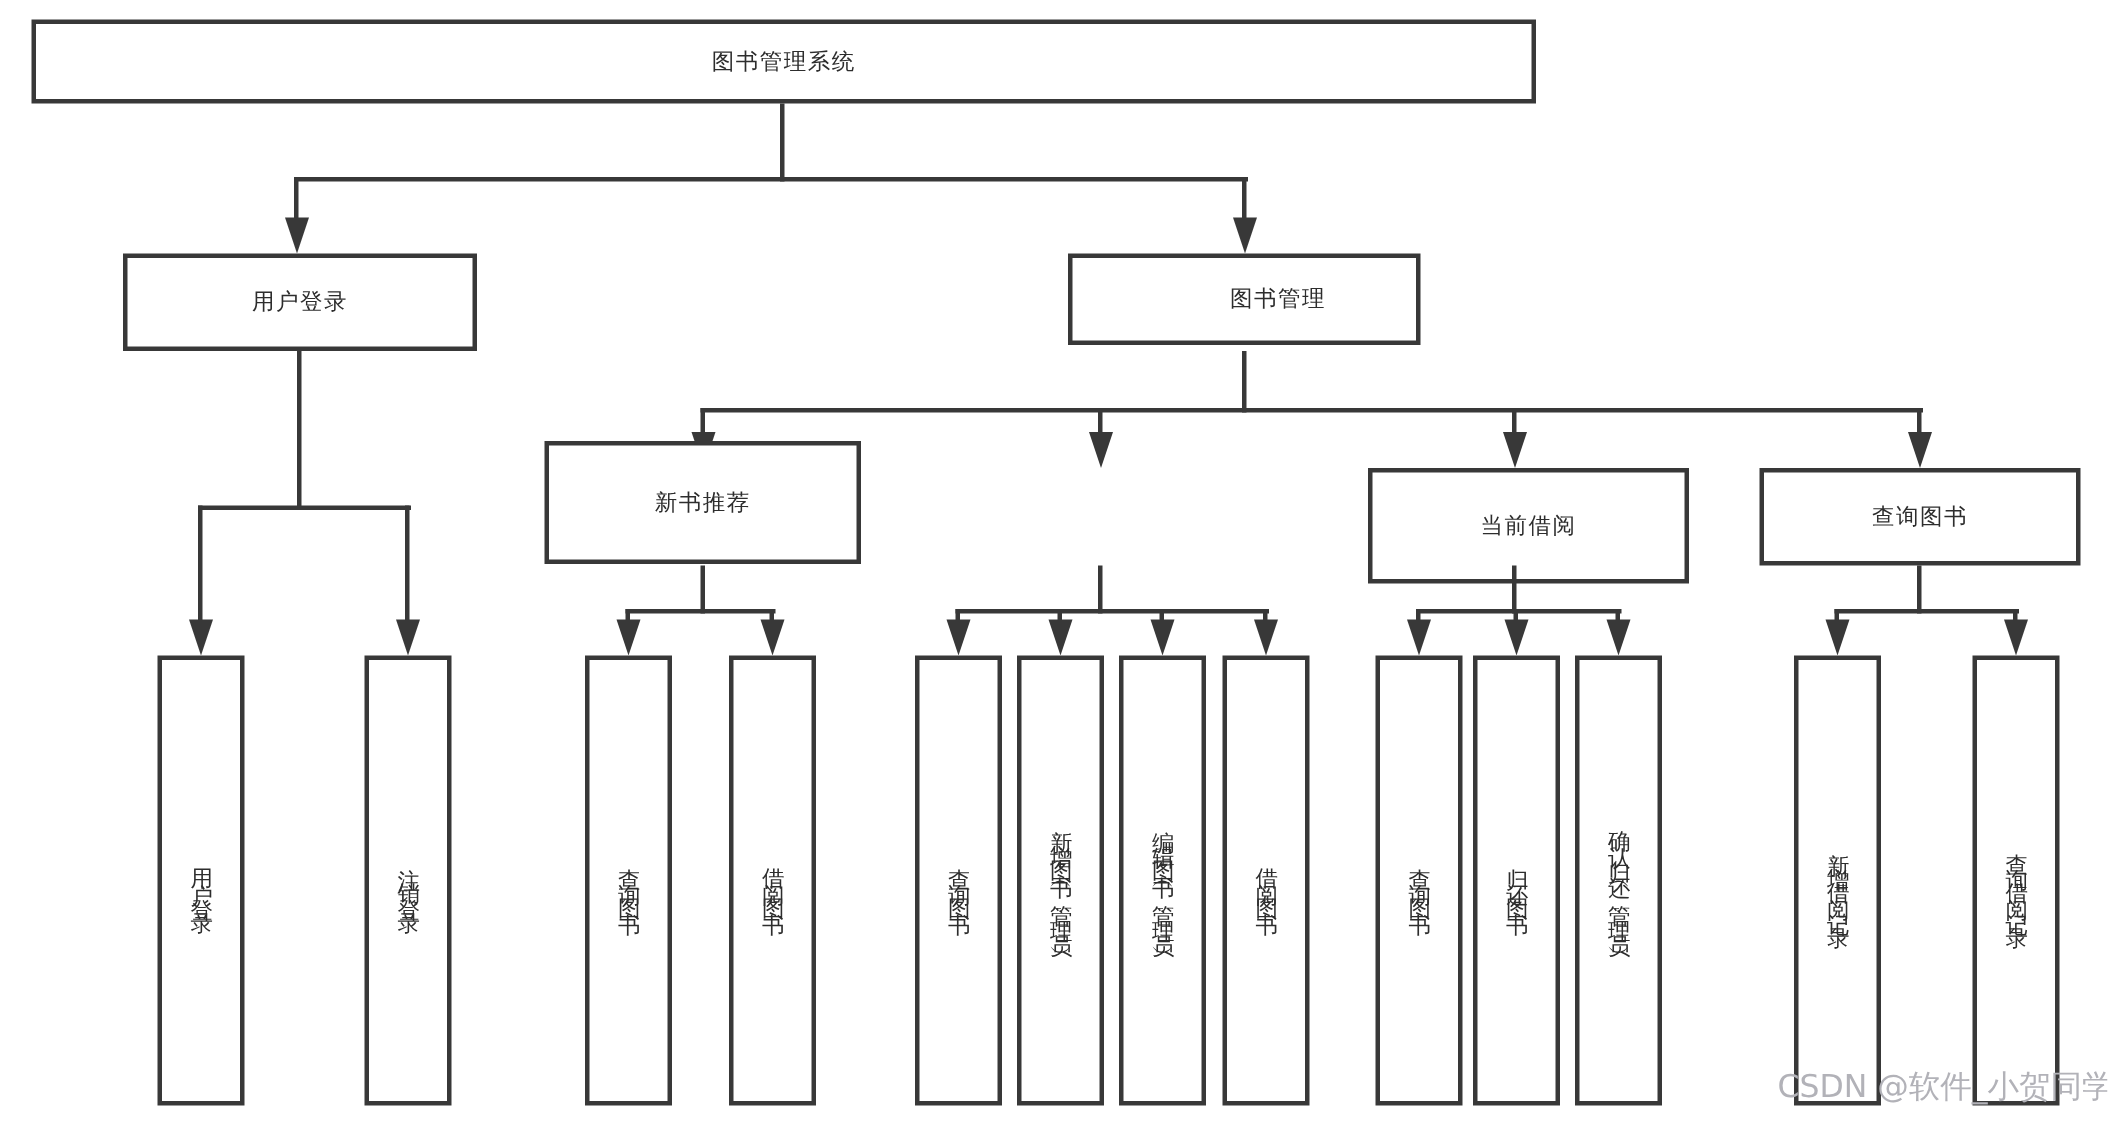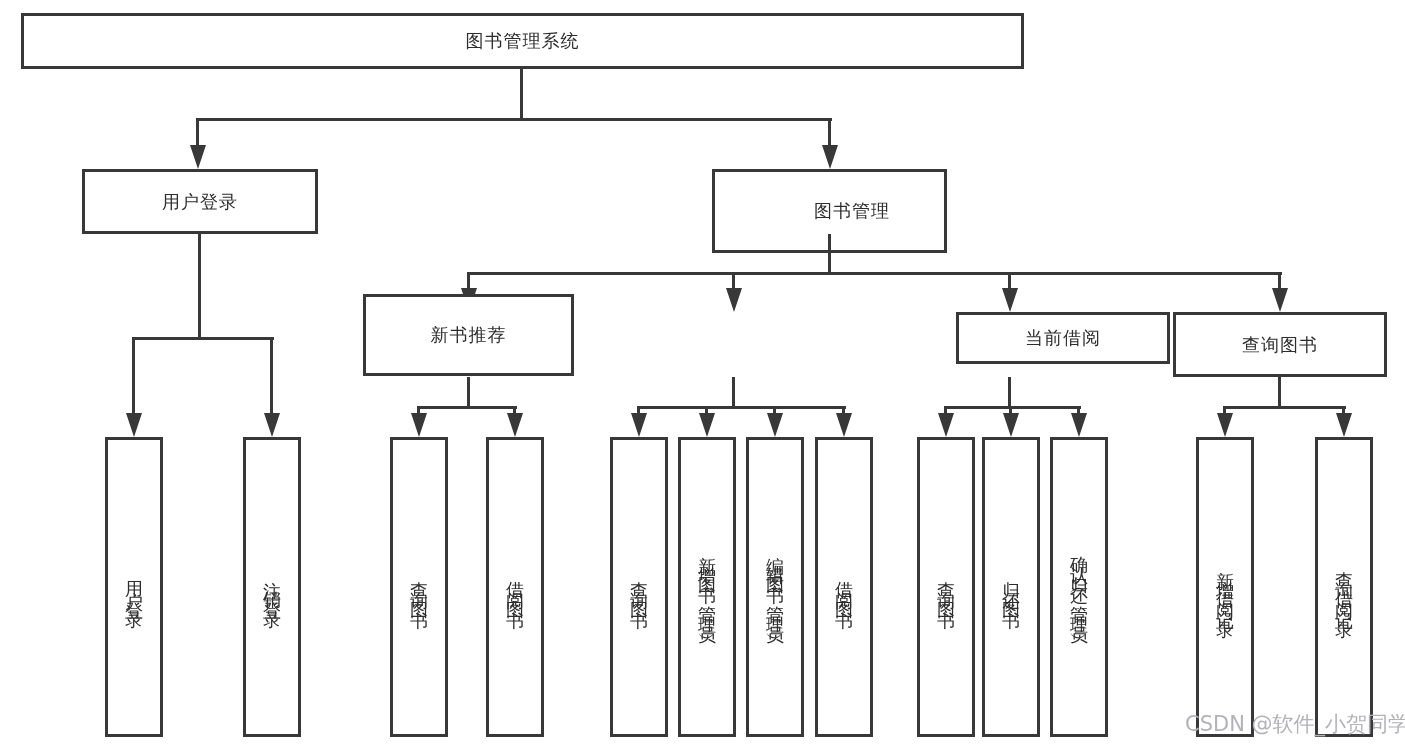--- a/index.html
+++ b/index.html
@@ -18,21 +18,21 @@
     color:var(--text);
   }
   .box{
     position:absolute;
     box-sizing:border-box;
     border:3px solid var(--line);
     background:var(--bg);
     display:flex;
     align-items:center;
     justify-content:center;
-    font-size:18px;
+    font-size:15px;
     letter-spacing:1px;
     color:var(--text);
   }
   .box.vert span{
     writing-mode:vertical-rl;
     text-orientation:mixed;
     letter-spacing:10px;
     line-height:1;
   }
   .vl{position:absolute;width:3px;background:var(--line);}
@@ -65,21 +65,21 @@
   <div class="vl" style="left:520px;top:69px;height:52px;"></div>
   <div class="hl" style="left:196px;top:118px;width:636px;"></div>
   <div class="vl" style="left:196px;top:118px;height:32px;"></div>
   <div class="arrow" style="left:190px;top:145px;"></div>
   <div class="vl" style="left:828px;top:118px;height:32px;"></div>
   <div class="arrow" style="left:822px;top:145px;"></div>
 
   <div class="box" style="left:82px;top:169px;width:236px;height:65px;">
     <span>用户登录</span>
   </div>
-  <div class="box" style="left:712px;top:169px;width:235px;height:84px;padding-left:45px;">
+  <div class="box" style="left:712px;top:169px;width:235px;height:61px;padding-left:45px;">
     <span>图书管理</span>
   </div>
 
   <div class="vl" style="left:198px;top:234px;height:106px;"></div>
   <div class="hl" style="left:132px;top:337px;width:142px;"></div>
   <div class="vl" style="left:132px;top:337px;height:80px;"></div>
   <div class="arrow" style="left:126px;top:413px;"></div>
   <div class="vl" style="left:270px;top:337px;height:80px;"></div>
   <div class="arrow" style="left:264px;top:413px;"></div>
 
@@ -90,21 +90,21 @@
   <div class="vl" style="left:732px;top:272px;height:20px;"></div>
   <div class="arrow" style="left:726px;top:288px;"></div>
   <div class="vl" style="left:1008px;top:272px;height:20px;"></div>
   <div class="arrow" style="left:1002px;top:288px;"></div>
   <div class="vl" style="left:1278px;top:272px;height:20px;"></div>
   <div class="arrow" style="left:1272px;top:288px;"></div>
 
   <div class="box" style="left:363px;top:294px;width:211px;height:82px;">
     <span>新书推荐</span>
   </div>
-  <div class="box" style="left:956px;top:312px;width:214px;height:52px;">
+  <div class="box" style="left:912px;top:312px;width:214px;height:77px;">
     <span>当前借阅</span>
   </div>
   <div class="box" style="left:1173px;top:312px;width:214px;height:65px;">
     <span>查询图书</span>
   </div>
 
   <div class="vl" style="left:467px;top:377px;height:32px;"></div>
   <div class="hl" style="left:417px;top:406px;width:100px;"></div>
   <div class="vl" style="left:417px;top:406px;height:10px;"></div>
   <div class="arrow" style="left:411px;top:413px;"></div>

